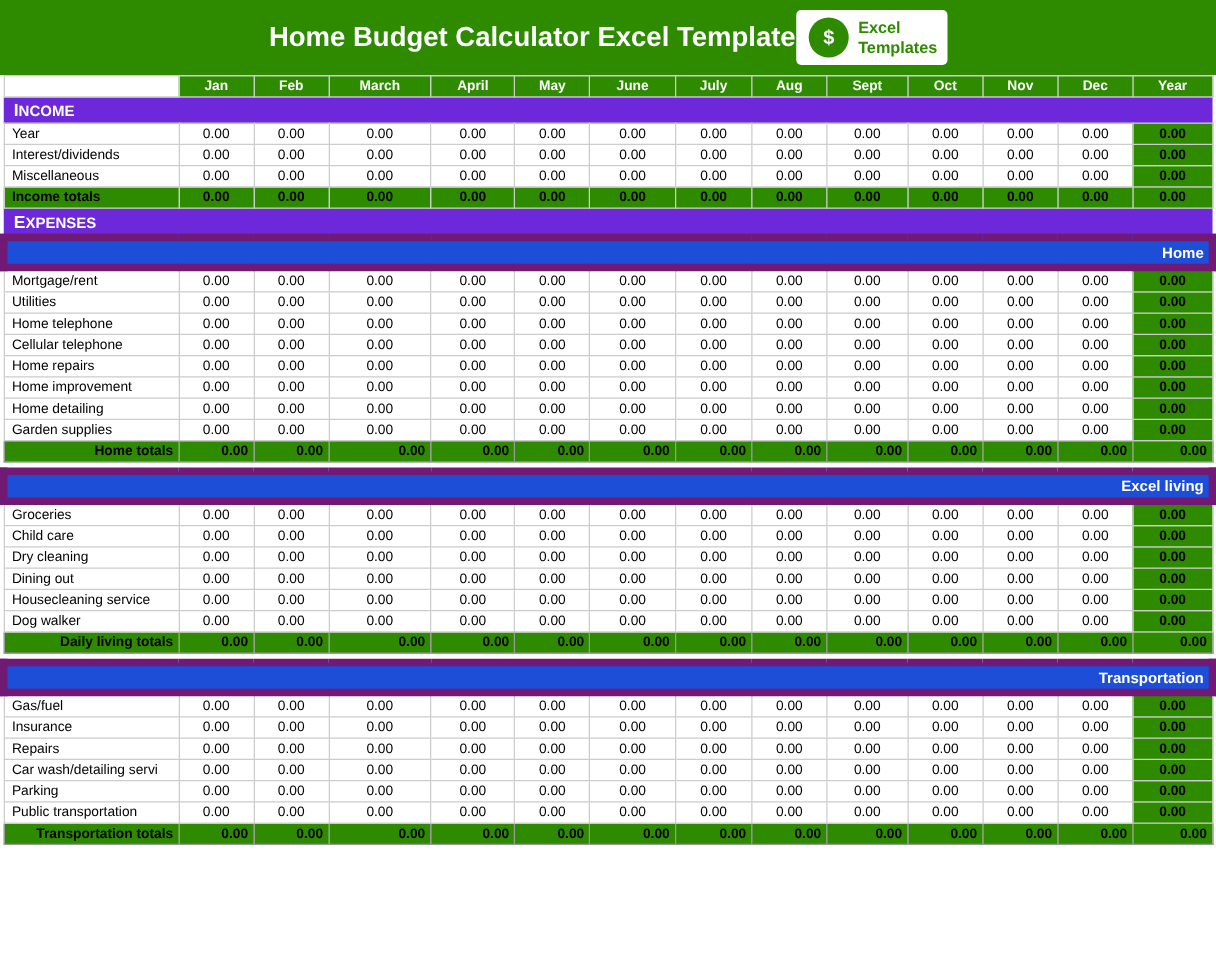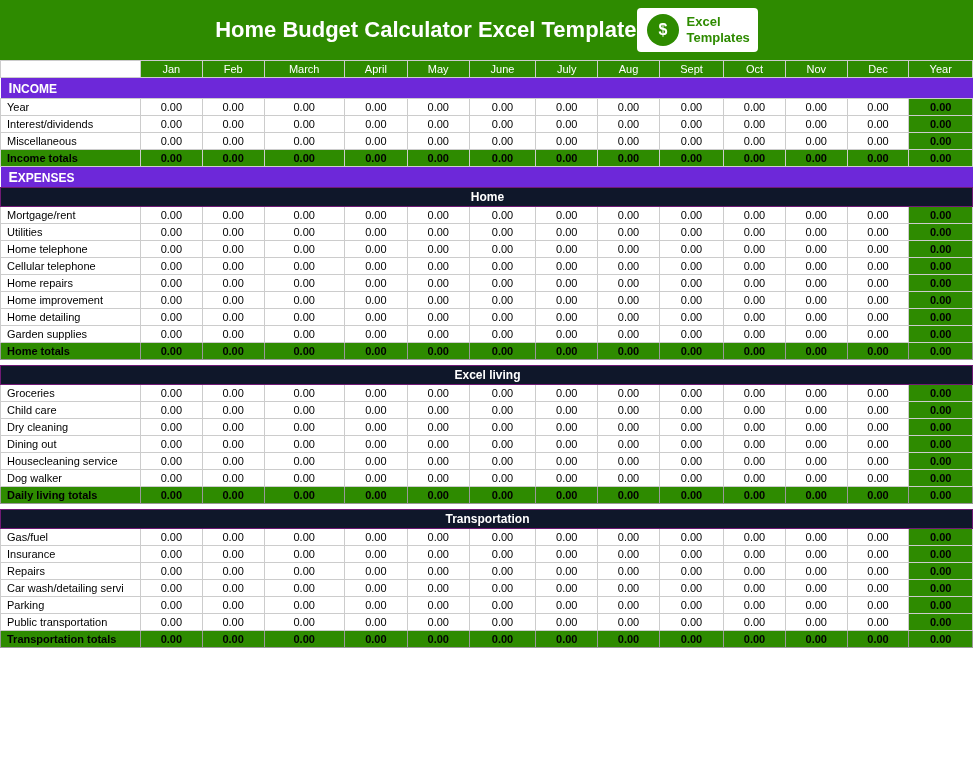--- a/index.html
+++ b/index.html
@@ -50,53 +50,54 @@
     }
 
     td.label-col {
       text-align: left;
       padding-left: 6px;
     }
 
     .col-header-row th {
       background: #2e8b00;
       color: #fff;
-      font-weight: normal;
+      font-weight: bold;
       font-size: 11px;
     }
     .col-header-row th.label-col {
       background: #fff;
       color: #000;
     }
 
     .section-header td {
       background: #6d28d9;
       color: #fff;
       font-weight: bold;
       font-size: 13px;
       text-align: left;
       padding-left: 8px;
       border: none;
     }
 
     .subsection-header td {
-      background: #0f172a;
+      background: #1d4ed8;
       color: #fff;
       font-weight: bold;
       font-size: 12px;
-      text-align: center;
+      text-align: right;
       padding-left: 6px;
-      border: 1px solid #701a75;
+      border: 6px solid #701a75;
     }
 
     .totals-row td {
       background: #2e8b00;
       color: #000;
       font-weight: bold;
       border: 1px solid #999;
+      text-align: right;
     }
     .totals-row td.label-col {
       color: #000;
     }
 
     .data-row td {
       background: #fff;
       color: #000;
     }
     .data-row td.year-col {

